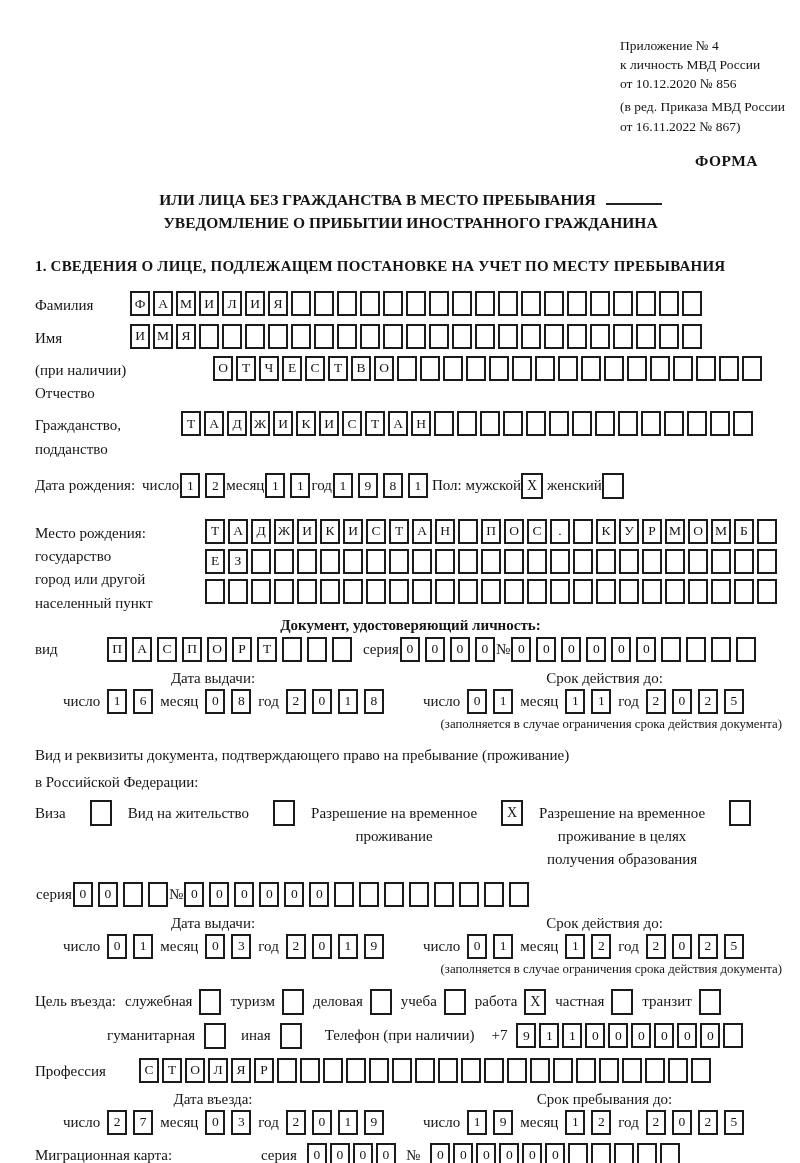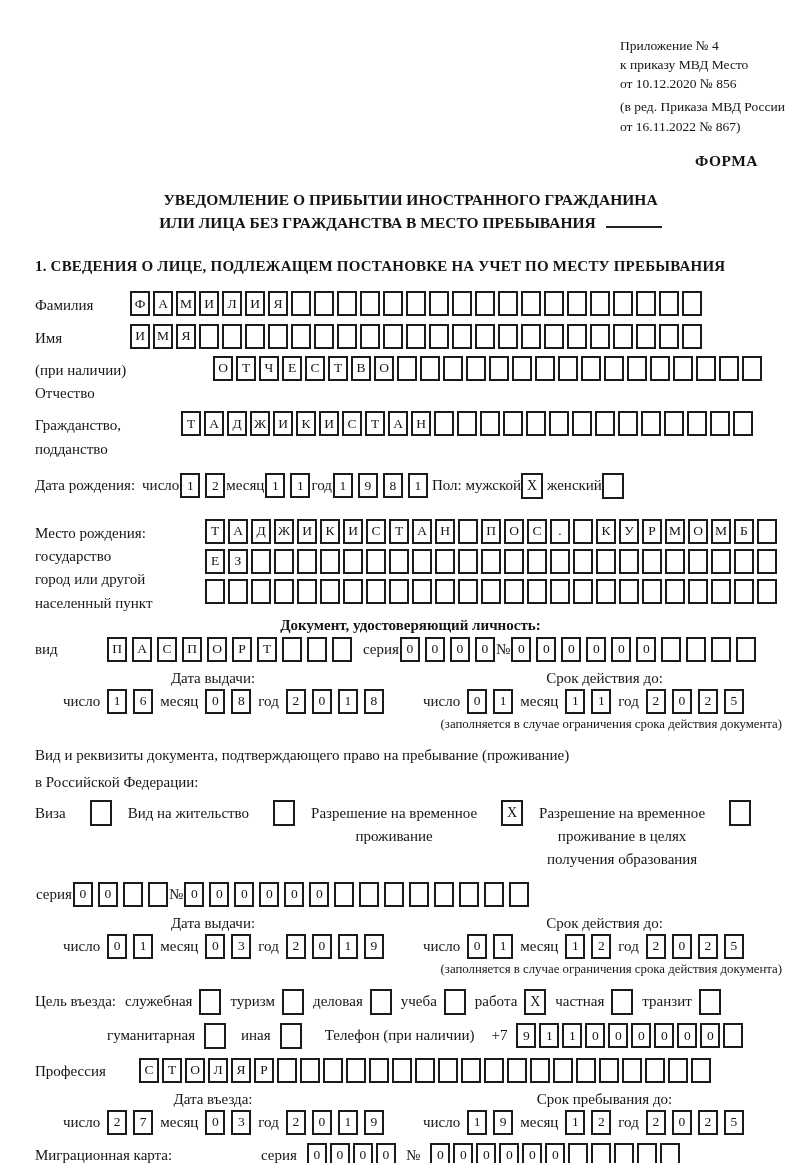--- a/index.html
+++ b/index.html
@@ -76,32 +76,32 @@
   .mig .mig-label { width:188px; }
   .mig .lbl-ser { margin-left:28px; }
 </style>
 </head>
 <body>
 
 <div class="page">
 
   <div class="appendix">
     <div>Приложение № 4</div>
-    <div>к приказу МВД Место</div>
+    <div>к личность МВД России</div>
     <div>от 10.12.2020 № 856</div>
     <div class="gap"></div>
     <div>(в ред. Приказа МВД России</div>
     <div>от 16.11.2022 № 867)</div>
   </div>
 
   <div class="forma">ФОРМА</div>
 
   <div class="title">
+    <div><span>ИЛИ ЛИЦА БЕЗ ГРАЖДАНСТВА В МЕСТО ПРЕБЫВАНИЯ</span><span class="blank-underline"></span></div>
     <div>УВЕДОМЛЕНИЕ О ПРИБЫТИИ ИНОСТРАННОГО ГРАЖДАНИНА</div>
-    <div><span>ИЛИ ЛИЦА БЕЗ ГРАЖДАНСТВА В МЕСТО ПРЕБЫВАНИЯ</span><span class="blank-underline"></span></div>
   </div>
 
   <div class="section-title">1. СВЕДЕНИЯ О ЛИЦЕ, ПОДЛЕЖАЩЕМ ПОСТАНОВКЕ НА УЧЕТ ПО МЕСТУ ПРЕБЫВАНИЯ</div>
 
   <div class="frow" style="margin-top:16px;">
     <div class="flabel w-name">Фамилия</div>
     <div class="cells">
         <span class="cell">Ф</span>
         <span class="cell">А</span>
         <span class="cell">М</span>

